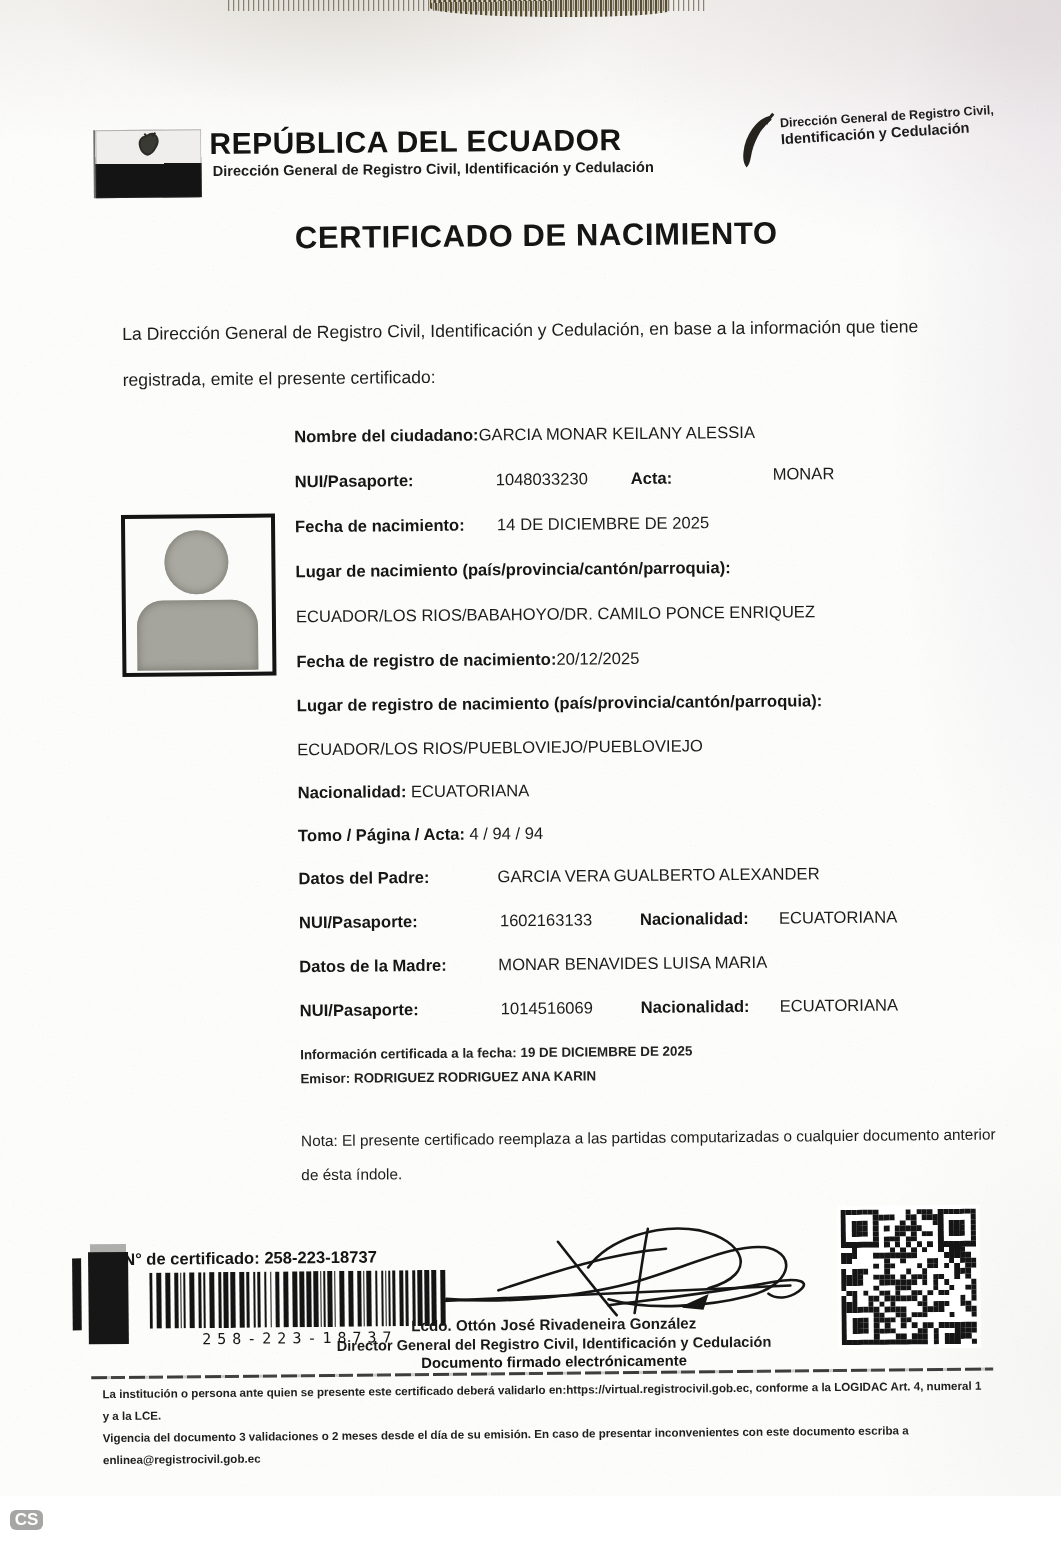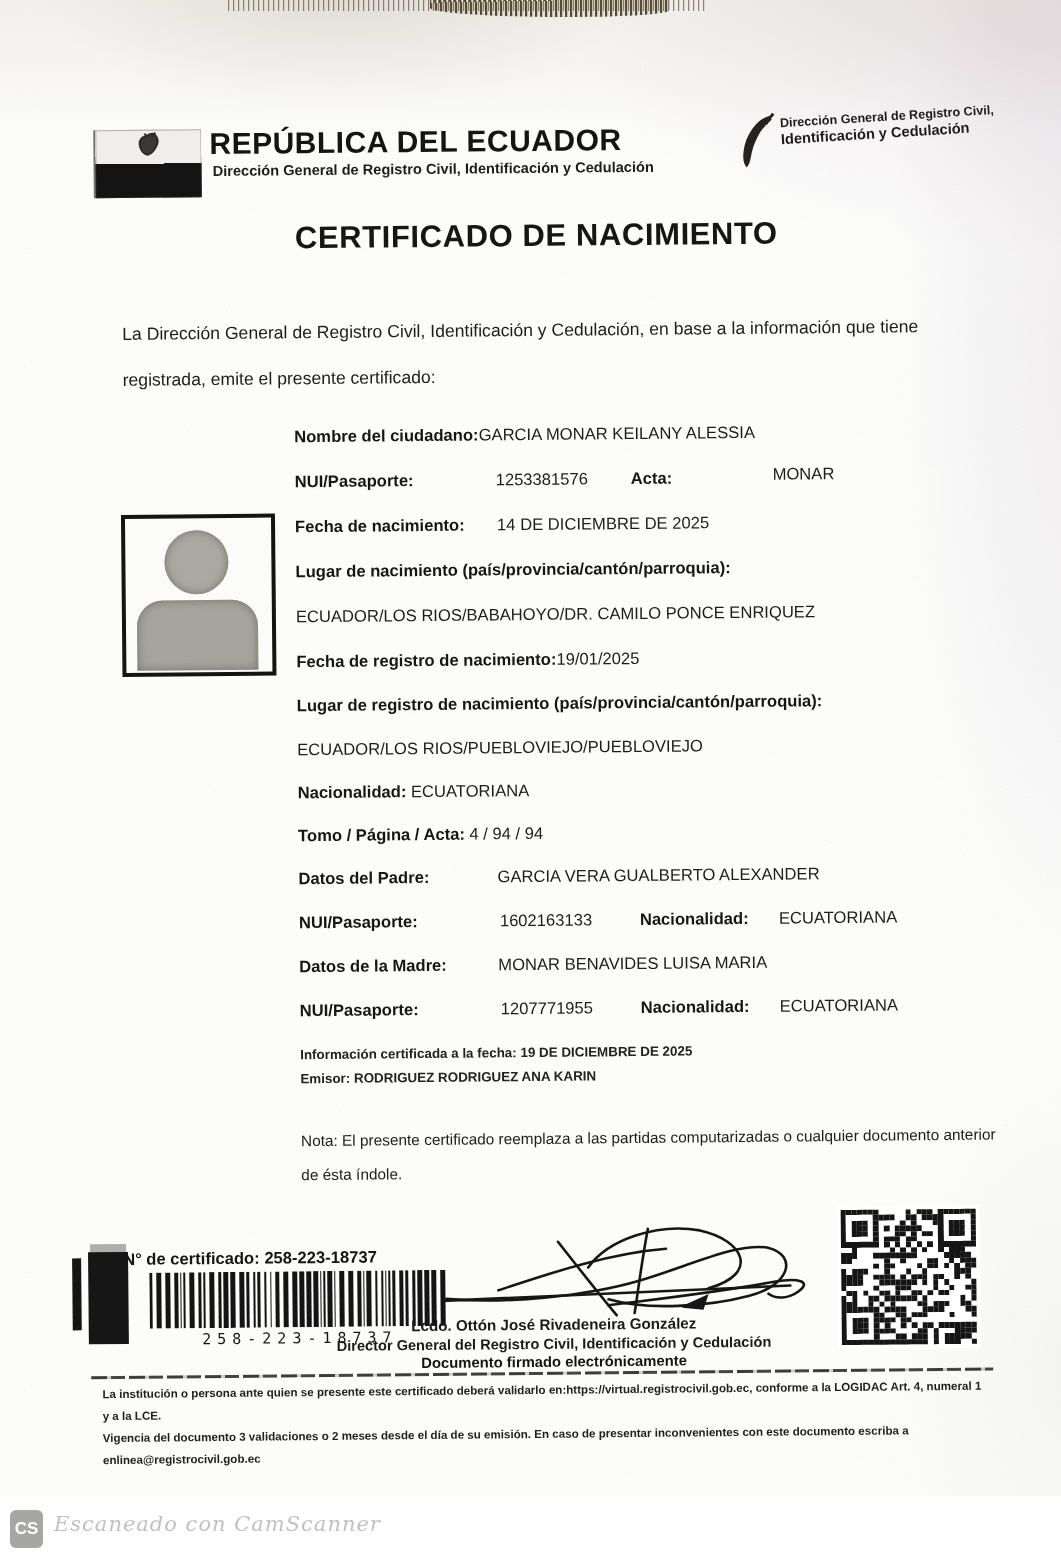--- a/index.html
+++ b/index.html
@@ -76,21 +76,21 @@
 
   #qr{left:831px;top:1209px;width:135px;height:135px;background:#fff;padding:4px;display:grid;
     grid-template-columns:repeat(25,1fr);grid-template-rows:repeat(25,1fr);gap:0;}
   #qr div{width:100%;height:100%;}
 
   #legal{left:95px;top:1379px;width:880px;}
   .legal-line{font-size:11.6px;font-weight:600;color:#1f1f1f;line-height:22px;}
 
   
   #cs-bar{position:absolute;left:0;top:1496px;width:1061px;height:61px;background:#ffffff;z-index:5;}
-  #cs-logo{position:absolute;left:10px;top:14px;width:33px;height:38px;background:#a6a6a4;border-radius:6px;
+  #cs-logo{position:absolute;left:10px;top:14px;width:33px;height:20px;background:#a6a6a4;border-radius:6px;
     color:#ffffff;font-weight:700;font-size:17px;display:flex;align-items:center;justify-content:center;}
   #cs-text{position:absolute;left:54px;top:16px;font-family:"DejaVu Serif",serif;font-style:italic;
     font-size:21px;color:#c2c1bf;letter-spacing:1px;}
 </style>
 </head>
 <body>
 
 <div id="page">
 
   <svg class="noise-svg" width="1061" height="1557">
@@ -131,50 +131,50 @@
     <div class="abs" id="intro">La Dirección General de Registro Civil, Identificación y Cedulación, en base a la información que tiene registrada, emite el presente certificado:</div>
 
     <div class="abs" id="photo-box">
       <div id="photo-head"></div>
       <div id="photo-body"></div>
     </div>
 
     <div class="abs" style="left:296px;top:425px;"><span class="lbl">Nombre del ciudadano:</span><span class="val">GARCIA MONAR KEILANY ALESSIA</span></div>
 
     <div class="abs lbl" style="left:296px;top:470px;">NUI/Pasaporte:</div>
-    <div class="abs val" style="left:497px;top:470px;">1253381576</div>
+    <div class="abs val" style="left:497px;top:470px;">1048033230</div>
     <div class="abs lbl" style="left:632px;top:470px;">Acta:</div>
     <div class="abs val" style="left:774px;top:467px;">MONAR</div>
 
     <div class="abs lbl" style="left:296px;top:515px;">Fecha de nacimiento:</div>
     <div class="abs val" style="left:498px;top:515px;">14 DE DICIEMBRE DE 2025</div>
 
     <div class="abs lbl" style="left:296px;top:560px;">Lugar de nacimiento (país/provincia/cantón/parroquia):</div>
     <div class="abs val" style="left:296px;top:605px;">ECUADOR/LOS RIOS/BABAHOYO/DR. CAMILO PONCE ENRIQUEZ</div>
 
-    <div class="abs" style="left:296px;top:650px;"><span class="lbl">Fecha de registro de nacimiento:</span><span class="val">19/01/2025</span></div>
+    <div class="abs" style="left:296px;top:650px;"><span class="lbl">Fecha de registro de nacimiento:</span><span class="val">20/12/2025</span></div>
 
     <div class="abs lbl" style="left:296px;top:694px;">Lugar de registro de nacimiento (país/provincia/cantón/parroquia):</div>
     <div class="abs val" style="left:296px;top:738px;">ECUADOR/LOS RIOS/PUEBLOVIEJO/PUEBLOVIEJO</div>
 
     <div class="abs" style="left:296px;top:781px;"><span class="lbl">Nacionalidad:</span> <span class="val">ECUATORIANA</span></div>
 
     <div class="abs" style="left:296px;top:824px;"><span class="lbl">Tomo / Página / Acta:</span> <span class="val">4 / 94 / 94</span></div>
 
     <div class="abs lbl" style="left:296px;top:867px;">Datos del Padre:</div>
     <div class="abs val" style="left:495px;top:867px;">GARCIA VERA GUALBERTO ALEXANDER</div>
     <div class="abs lbl" style="left:296px;top:911px;">NUI/Pasaporte:</div>
     <div class="abs val" style="left:497px;top:911px;">1602163133</div>
     <div class="abs lbl" style="left:637px;top:911px;">Nacionalidad:</div>
     <div class="abs val" style="left:776px;top:911px;">ECUATORIANA</div>
 
     <div class="abs lbl" style="left:296px;top:955px;">Datos de la Madre:</div>
     <div class="abs val" style="left:495px;top:955px;">MONAR BENAVIDES LUISA MARIA</div>
     <div class="abs lbl" style="left:296px;top:999px;">NUI/Pasaporte:</div>
-    <div class="abs val" style="left:497px;top:999px;">1207771955</div>
+    <div class="abs val" style="left:497px;top:999px;">1014516069</div>
     <div class="abs lbl" style="left:637px;top:999px;">Nacionalidad:</div>
     <div class="abs val" style="left:776px;top:999px;">ECUATORIANA</div>
 
     <div class="abs small-line" style="left:296px;top:1045px;">Información certificada a la fecha: 19 DE DICIEMBRE DE 2025</div>
     <div class="abs small-line" style="left:296px;top:1069px;">Emisor: RODRIGUEZ RODRIGUEZ ANA KARIN</div>
 
     <div class="abs" id="nota">Nota: El presente certificado reemplaza a las partidas computarizadas o cualquier documento anterior de ésta índole.</div>
 
     <div class="abs" id="blob-thin"></div>
     <div class="abs" id="blob-thick"></div>
@@ -876,16 +876,15 @@
 
     <div class="abs" id="legal">
       <div class="legal-line">La institución o persona ante quien se presente este certificado deberá validarlo en:https://virtual.registrocivil.gob.ec, conforme a la LOGIDAC Art. 4, numeral 1 y a la LCE.</div>
       <div class="legal-line">Vigencia del documento 3 validaciones o 2 meses desde el día de su emisión. En caso de presentar inconvenientes con este documento escriba a enlinea@registrocivil.gob.ec</div>
     </div>
 
   </div>
 
   <div id="cs-bar">
     <div id="cs-logo">CS</div>
-    <div id="cs-text">Escaneado con CamScanner</div>
   </div>
 
 </div>
 
 </body></html>

